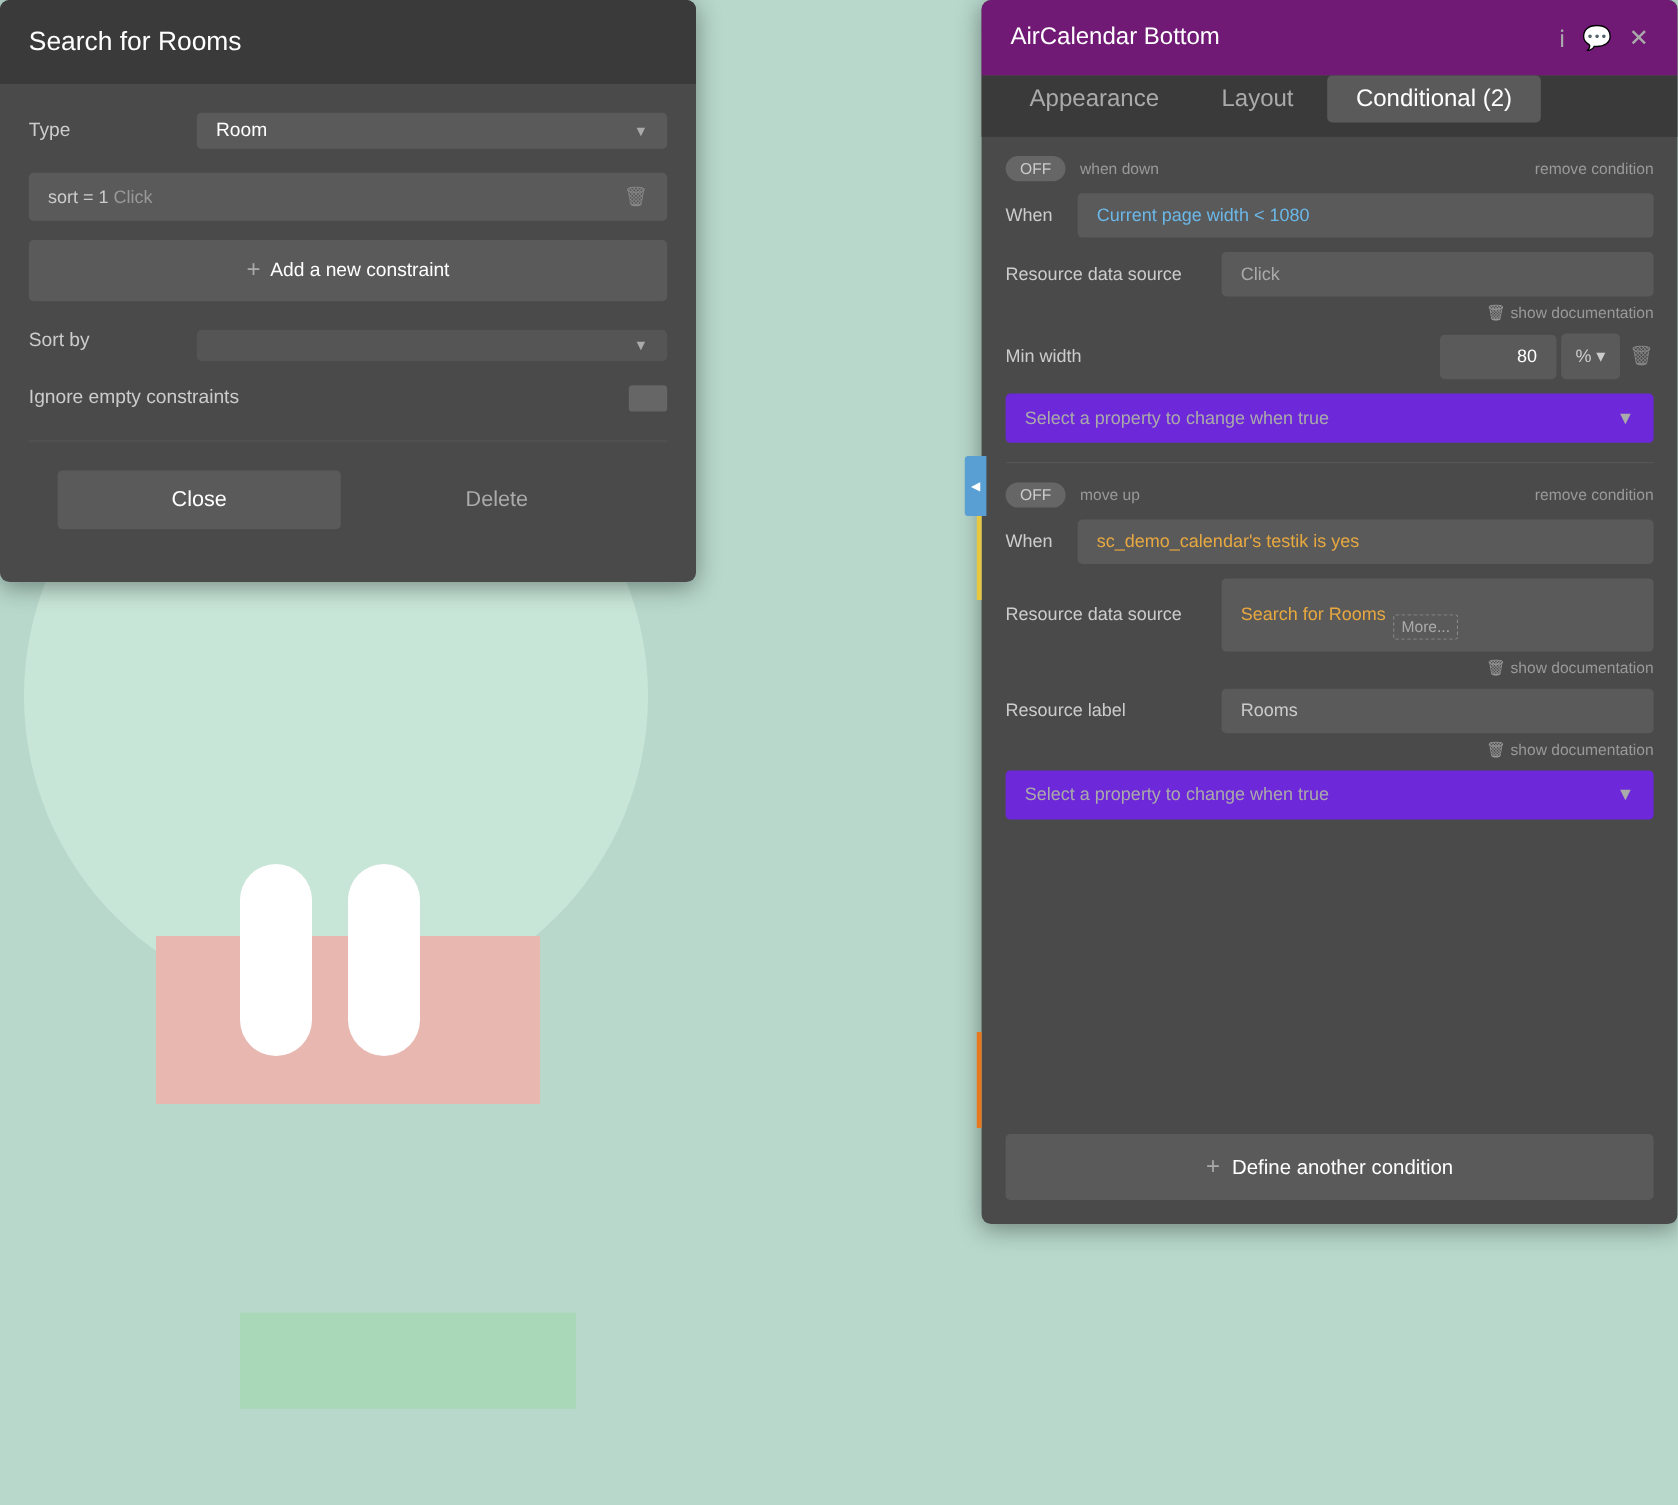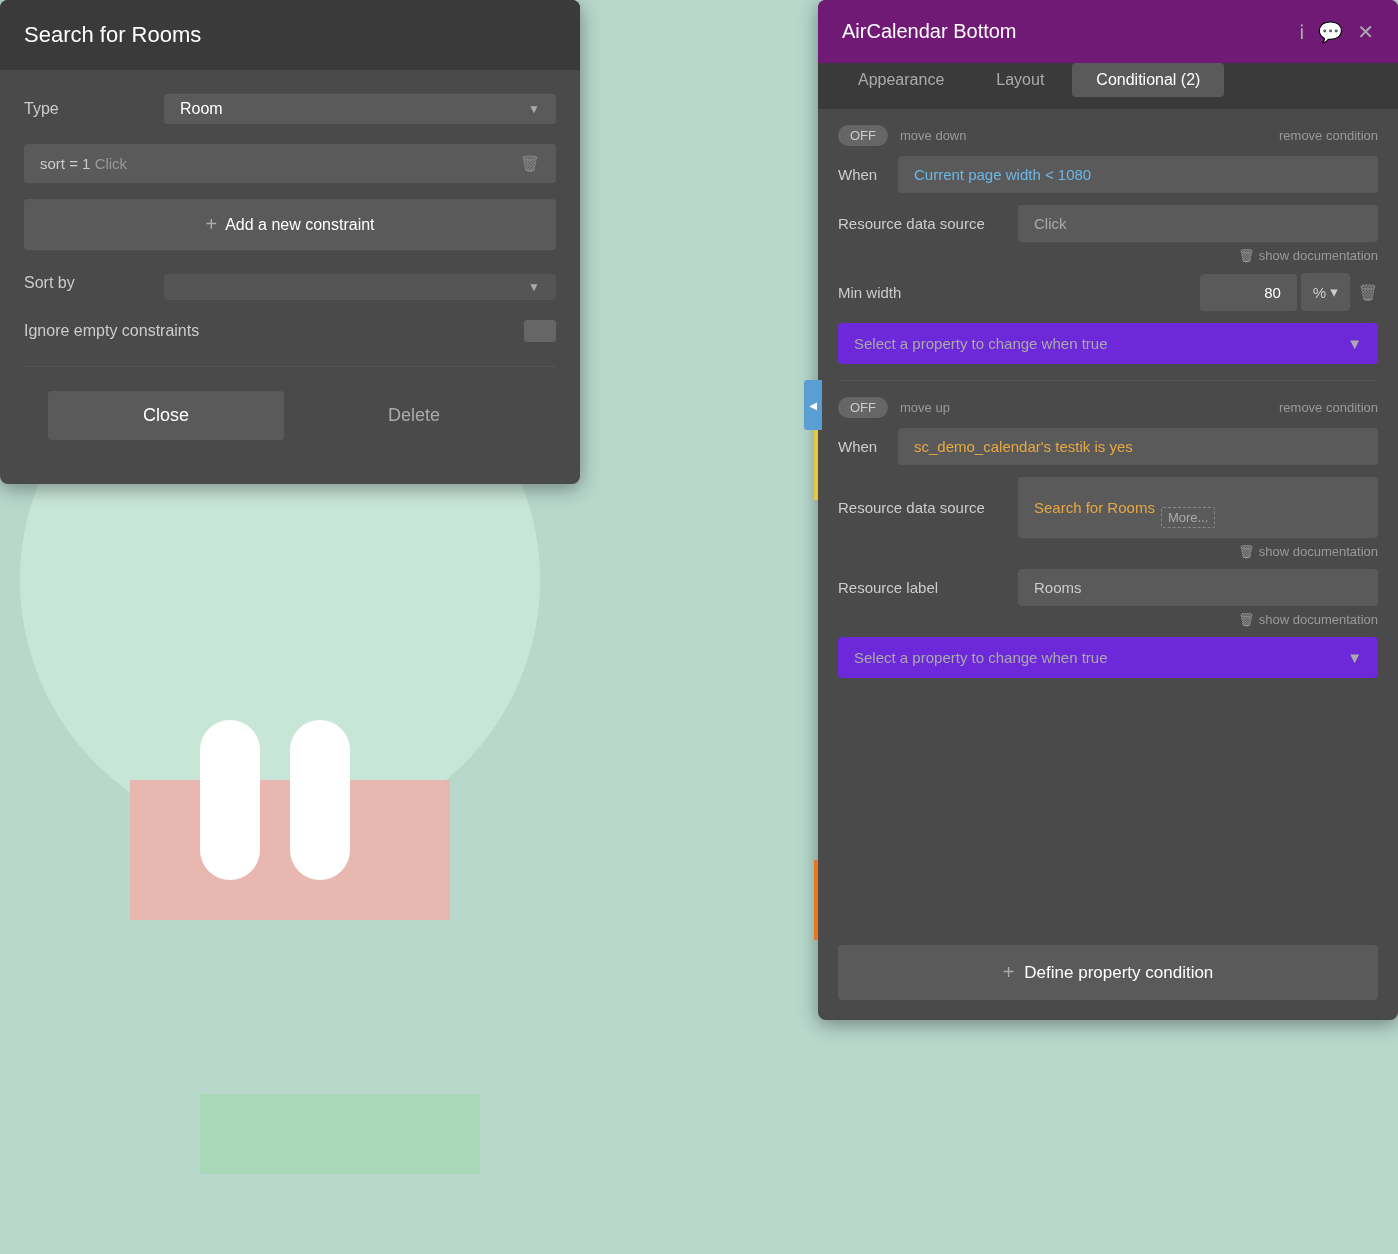--- a/index.html
+++ b/index.html
@@ -236,21 +236,21 @@
     .tabs {
       display: flex;
       background: #3a3a3a;
       padding: 0 16px 12px;
       gap: 4px;
     }
     .tab {
       padding: 8px 24px;
       border-radius: 4px;
       color: #aaa;
-      font-size: 16px;
+      font-size: 20px;
       cursor: pointer;
     }
     .tab.active {
       background: #5a5a5a;
       color: white;
     }
     .right-panel-body {
       padding: 16px 20px;
       flex: 1;
       overflow-y: auto;
@@ -513,21 +513,21 @@
     <div class="tab active">
       <span>Conditional (2)</span>
     </div>
   </div>
 
   <div class="right-panel-body">
 
     <div class="condition-block">
       <div class="condition-control-row">
         <span class="off-badge">OFF</span>
-        <span class="control-link">move down</span>
+        <span class="control-link">when down</span>
         <span class="control-link remove">remove condition</span>
       </div>
 
       <div class="when-row">
         <span class="when-label">When</span>
         <div class="when-value">Current page width &lt; 1080</div>
       </div>
 
       <div class="prop-row">
         <span class="prop-label">Resource data source</span>
@@ -601,15 +601,15 @@
       <div class="select-property-dropdown">
         <span>Select a property to change when true</span>
         <span>▼</span>
       </div>
     </div>
 
   </div>
 
   <button class="define-btn">
     <span class="plus">+</span>
-    <span>Define property condition</span>
+    <span>Define another condition</span>
   </button>
 </div>
 
 </body></html>

